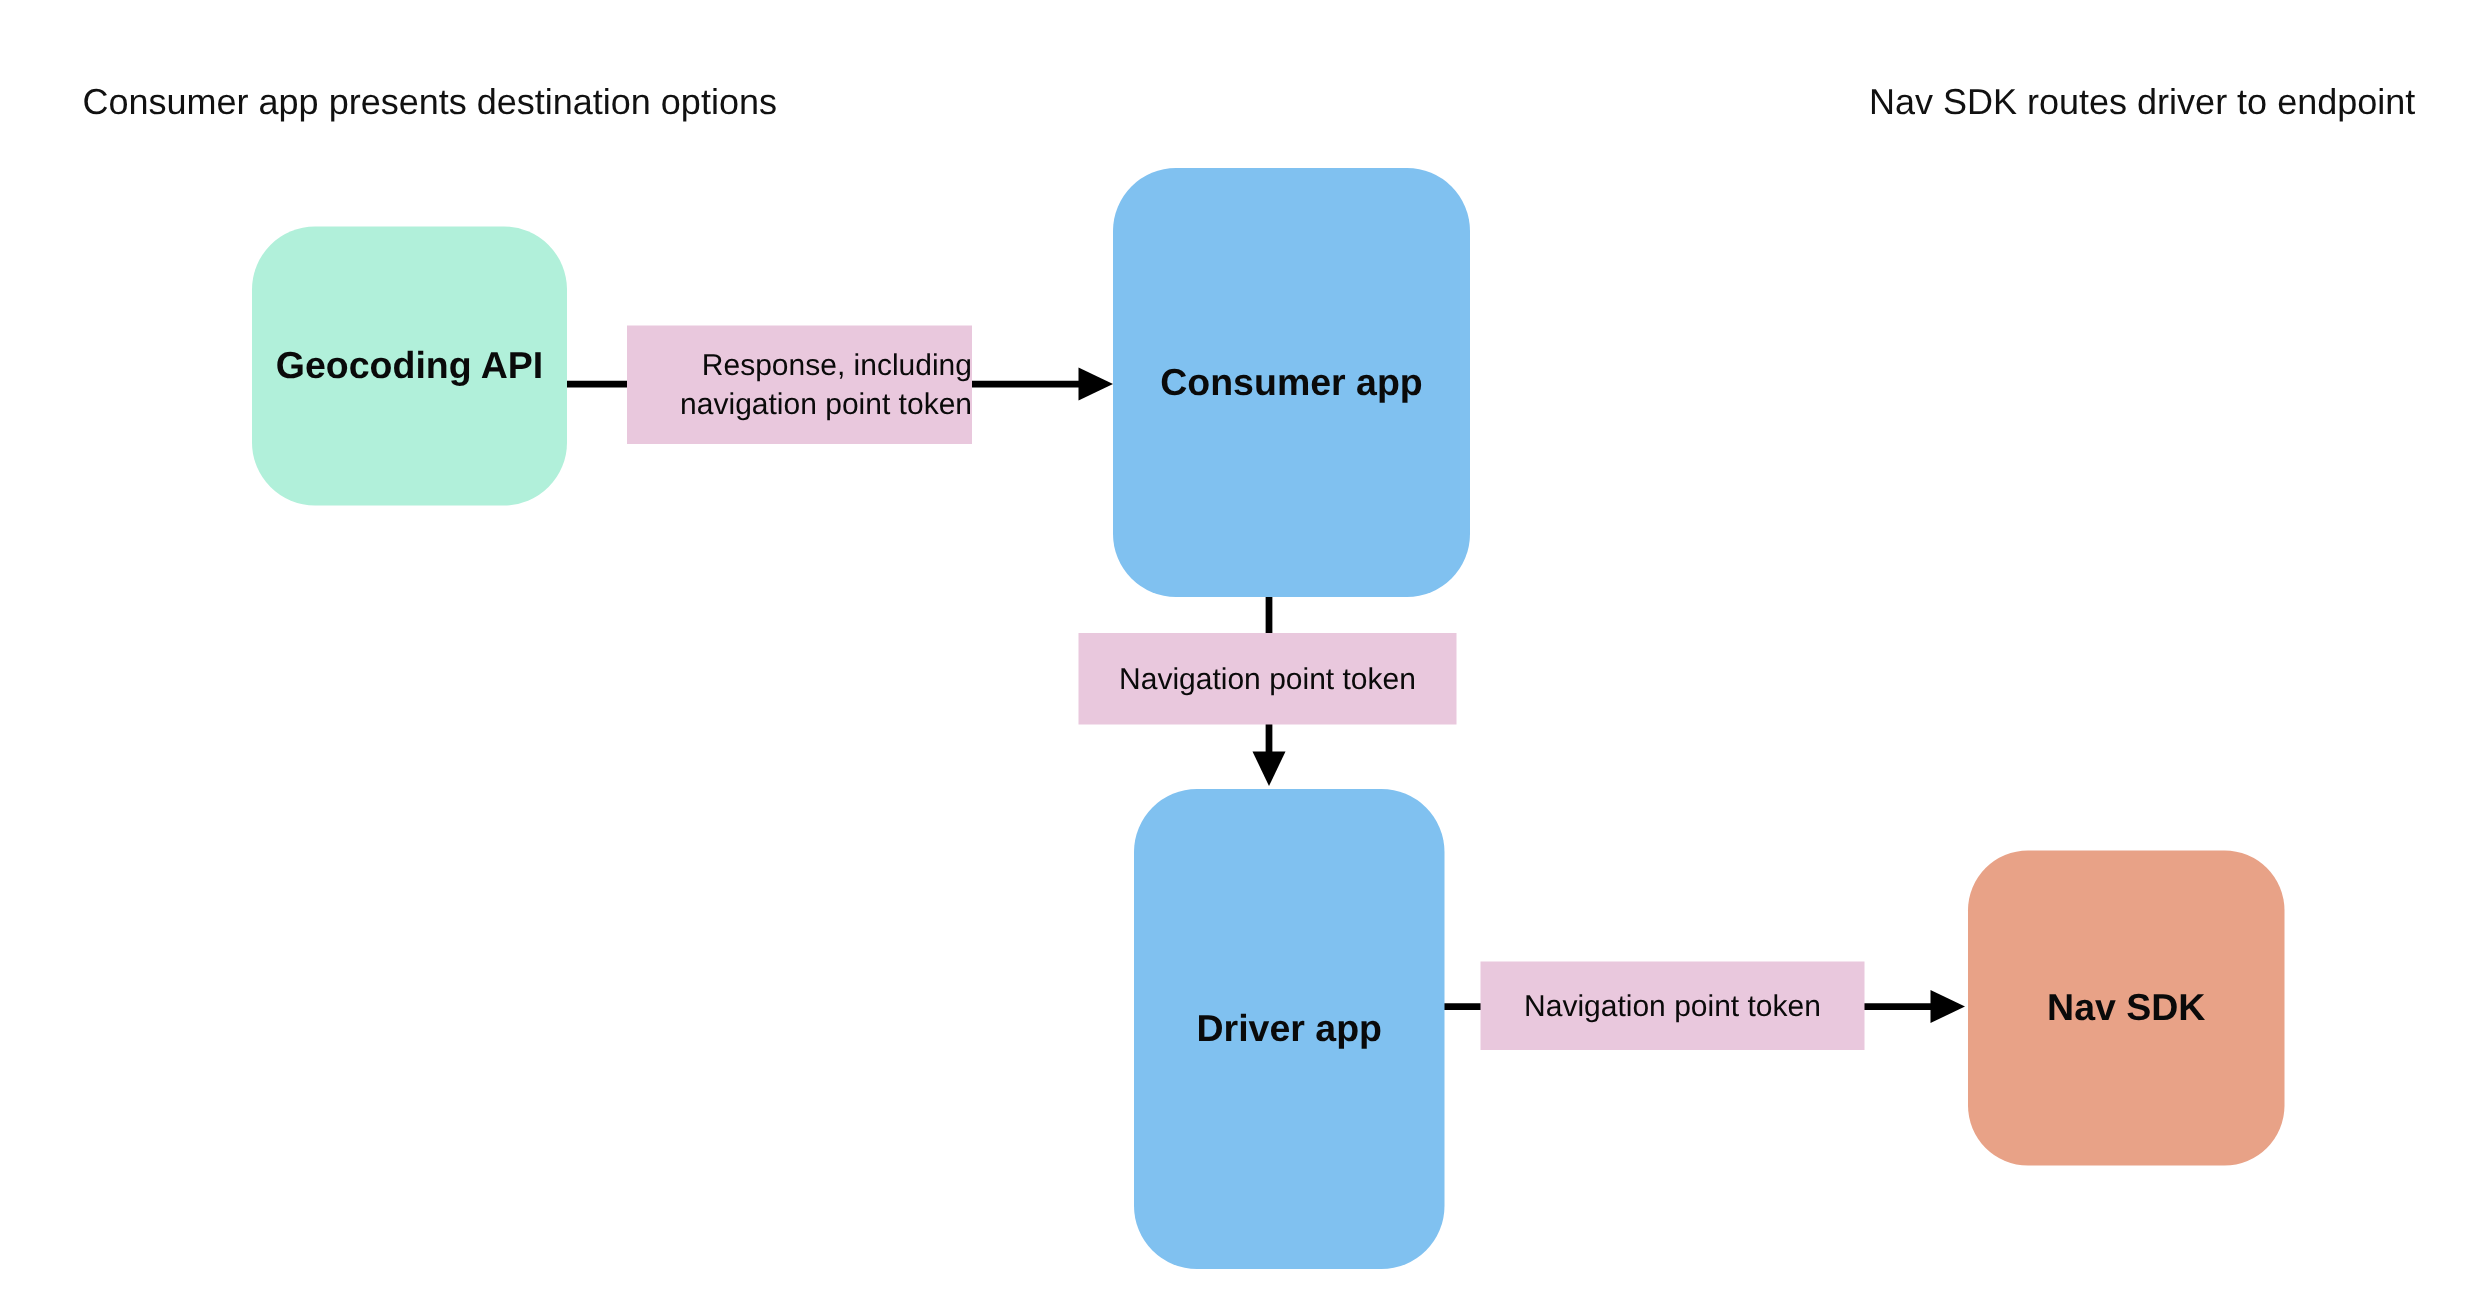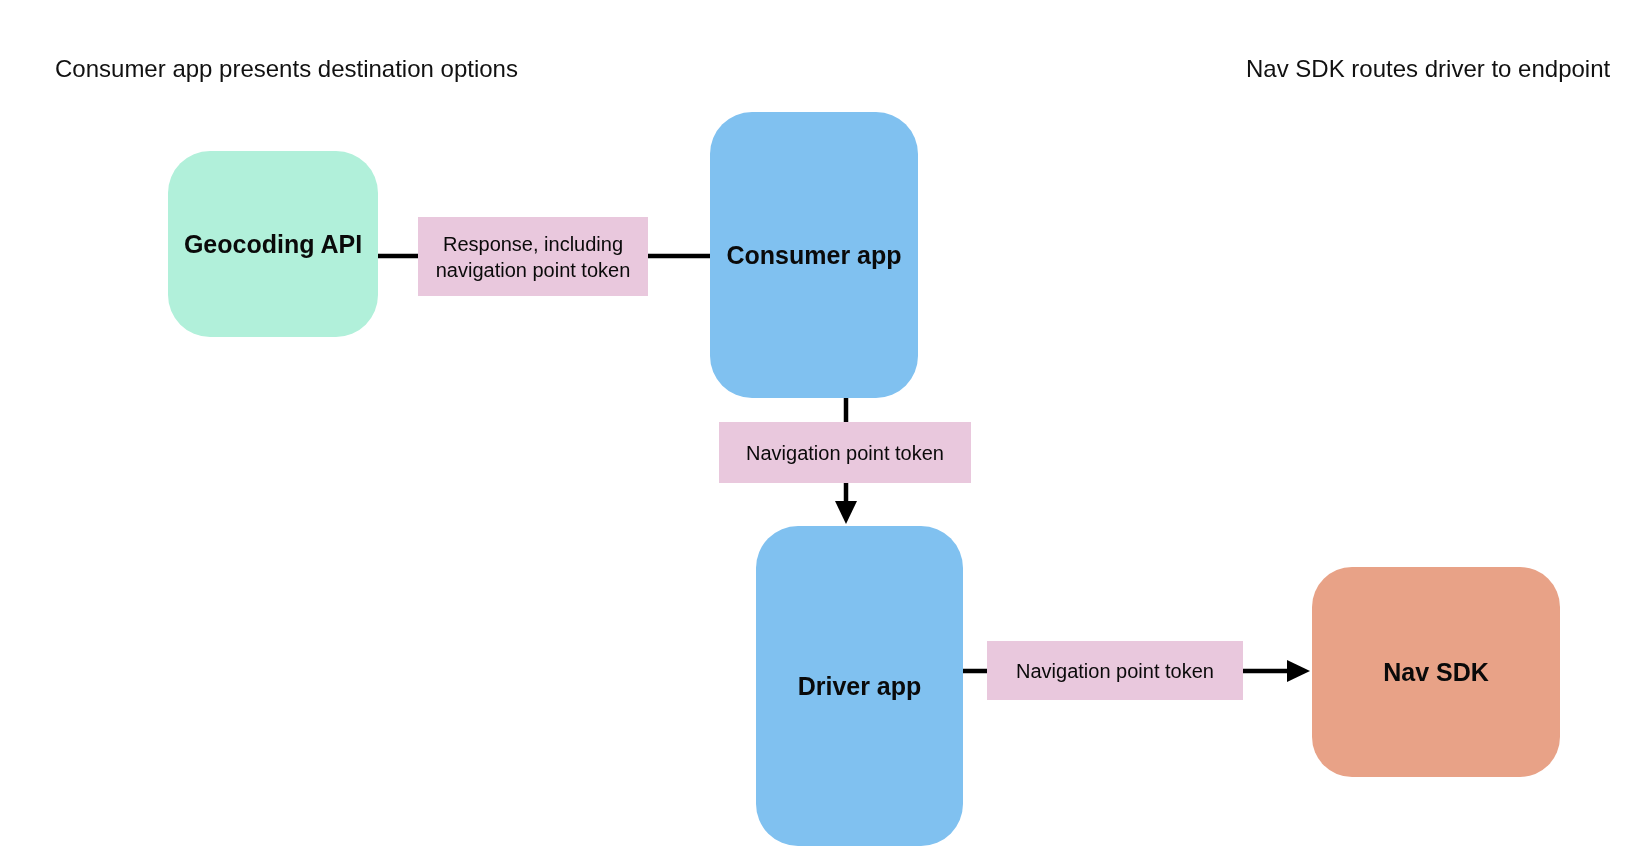--- a/index.html
+++ b/index.html
@@ -47,21 +47,21 @@
     fill: #000000;
     stroke: none;
   }
 
   .edge-label {
     position: absolute;
     z-index: 2;
     display: flex;
     align-items: center;
     justify-content: center;
-    text-align: center;
+    text-align: right;
     font-size: 20px;
     line-height: 26px;
     font-weight: 400;
     color: #0a0a0a;
   }
   .lbl-response { left: 418px; top: 217px; width: 230px; height: 79px; }
   .lbl-nav-mid  { left: 719px; top: 422px; width: 252px; height: 61px; }
   .lbl-nav-right{ left: 987px; top: 641px; width: 256px; height: 59px; }
 
   .node {
@@ -70,23 +70,23 @@
     display: flex;
     align-items: center;
     justify-content: center;
     text-align: center;
     font-size: 25px;
     font-weight: 700;
     color: #0a0a0a;
     border-radius: 42px;
   }
   .node-geocoding { left: 168px; top: 151px; width: 210px; height: 186px; }
-  .node-consumer  { left: 710px; top: 112px; width: 208px; height: 286px; }
+  .node-consumer  { left: 742px; top: 112px; width: 238px; height: 286px; }
   .node-driver    { left: 742px; top: 526px; width: 207px; height: 320px; margin-left: 14px; }
-  .node-navsdk    { left: 1312px; top: 567px; width: 248px; height: 210px; border-radius: 40px; }
+  .node-navsdk    { left: 1312px; top: 567px; width: 211px; height: 210px; border-radius: 40px; }
 </style>
 </head>
 <body>
 
 <div class="canvas">
 
   <div class="col-header hdr-1">Consumer app presents destination options</div>
   <div class="col-header hdr-3">Nav SDK routes driver to endpoint</div>
 
   <svg class="edges-layer" viewBox="0 0 1646 868" xmlns="http://www.w3.org/2000/svg">

